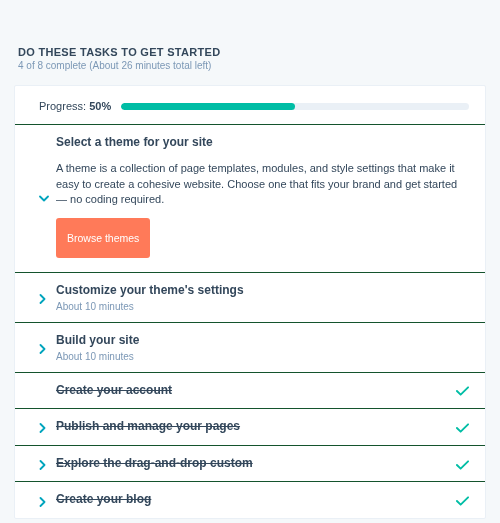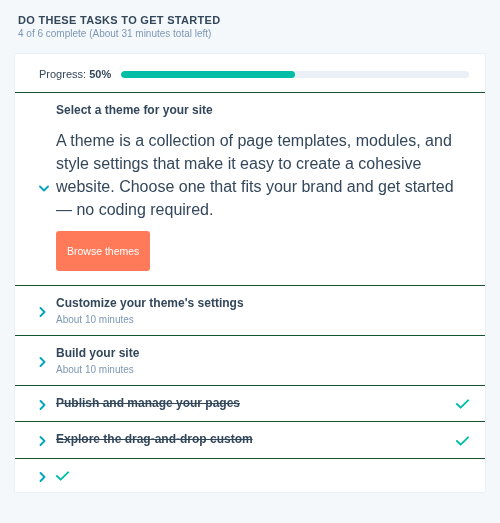--- a/index.html
+++ b/index.html
@@ -5,20 +5,21 @@
   * { box-sizing: border-box; margin: 0; padding: 0; }
   body {
     font-family: -apple-system, BlinkMacSystemFont, "Segoe UI", Helvetica, Arial, sans-serif;
     background: #f5f8fa;
     color: #33475b;
     width: 500px;
     font-size: 12px;
   }
   .header {
     padding: 14px 18px 10px 18px;
+    margin-top: 32px;
   }
   .header h1 {
     font-size: 11px;
     font-weight: 700;
     letter-spacing: 0.3px;
     color: #33475b;
     text-transform: uppercase;
   }
   .header .sub {
     font-size: 10px;
@@ -76,21 +77,21 @@
   .task .title.done {
     text-decoration: line-through;
     color: #33475b;
   }
   .task .time {
     font-size: 10px;
     color: #7c98b6;
     margin-top: 2px;
   }
   .task .desc {
-    font-size: 16px;
+    font-size: 11px;
     color: #33475b;
     line-height: 1.45;
     margin-top: 10px;
     padding-right: 6px;
   }
   .task .btn {
     display: inline-block;
     margin-top: 10px;
     background: #ff7a59;
     color: #fff;
@@ -106,21 +107,21 @@
     padding-top: 2px;
   }
   .task.expanded { padding-bottom: 14px; }
   svg { display: block; }
 </style>
 </head>
 <body>
 
 <div class="header">
   <h1>DO THESE TASKS TO GET STARTED</h1>
-  <div class="sub">4 of 6 complete (About 31 minutes total left)</div>
+  <div class="sub">4 of 8 complete (About 26 minutes total left)</div>
 </div>
 
 <div class="card">
 
   <div class="progress-row">
     <div class="progress-label">
       <span>Progress: </span><b>50%</b>
     </div>
     <div class="progress-track">
       <div class="progress-fill" id="progress-fill" style="width: 50%;"></div>
@@ -152,20 +153,31 @@
           <svg width="7" height="10" viewBox="0 0 6 10">
             <path d="M1 1 L5 5 L1 9" stroke="#00a4bd" stroke-width="1.8" fill="none" stroke-linecap="round" stroke-linejoin="round"></path>
           </svg>
         </div>
         <div class="body">
           <div class="title">Build your site</div>
           <div class="time">About 10 minutes</div>
         </div>
       </div>
       <div class="task">
+        <div class="chev"></div>
+        <div class="body">
+          <div class="title done">Create your account</div>
+        </div>
+        <div class="check">
+          <svg width="13" height="10" viewBox="0 0 14 10">
+            <path d="M1 5 L5 9 L13 1" stroke="#00bda5" stroke-width="2" fill="none" stroke-linecap="round" stroke-linejoin="round"></path>
+          </svg>
+        </div>
+      </div>
+      <div class="task">
         <div class="chev">
           <svg width="7" height="10" viewBox="0 0 6 10">
             <path d="M1 1 L5 5 L1 9" stroke="#00a4bd" stroke-width="1.8" fill="none" stroke-linecap="round" stroke-linejoin="round"></path>
           </svg>
         </div>
         <div class="body">
           <div class="title done">Publish and manage your pages</div>
         </div>
         <div class="check">
           <svg width="13" height="10" viewBox="0 0 14 10">
@@ -187,20 +199,23 @@
             <path d="M1 5 L5 9 L13 1" stroke="#00bda5" stroke-width="2" fill="none" stroke-linecap="round" stroke-linejoin="round"></path>
           </svg>
         </div>
       </div>
       <div class="task">
         <div class="chev">
           <svg width="7" height="10" viewBox="0 0 6 10">
             <path d="M1 1 L5 5 L1 9" stroke="#00a4bd" stroke-width="1.8" fill="none" stroke-linecap="round" stroke-linejoin="round"></path>
           </svg>
         </div>
+        <div class="body">
+          <div class="title done">Create your blog</div>
+        </div>
         <div class="check">
           <svg width="13" height="10" viewBox="0 0 14 10">
             <path d="M1 5 L5 9 L13 1" stroke="#00bda5" stroke-width="2" fill="none" stroke-linecap="round" stroke-linejoin="round"></path>
           </svg>
         </div>
       </div>
     </div>
 
 </div>
 

